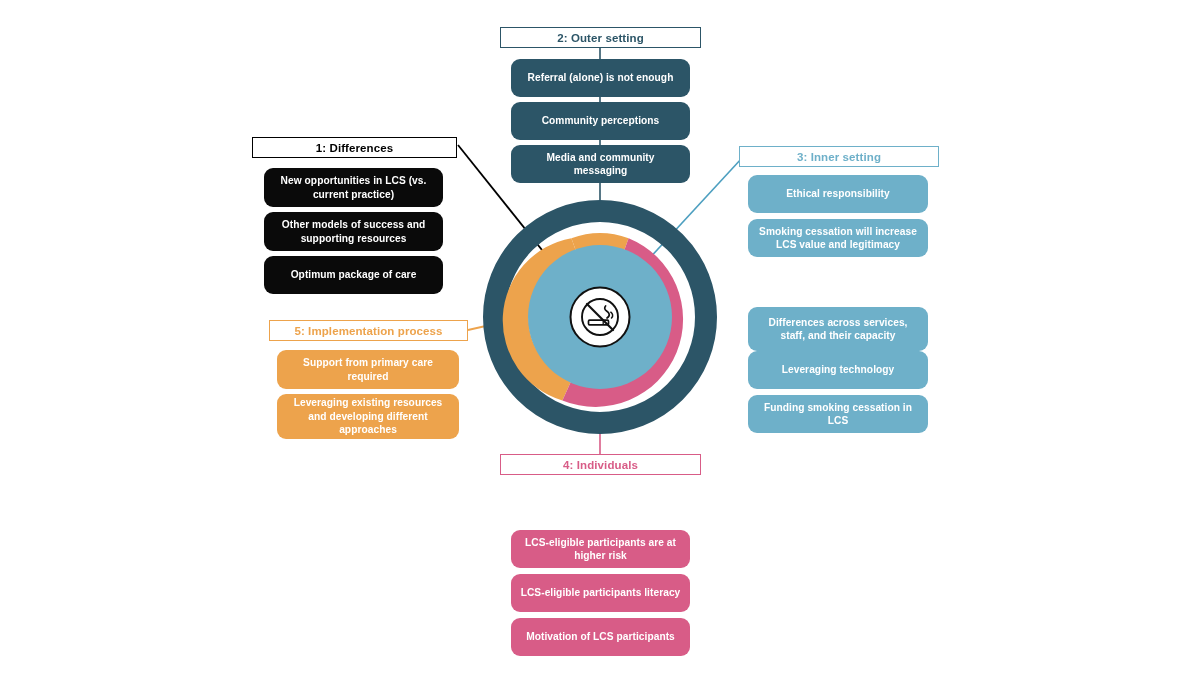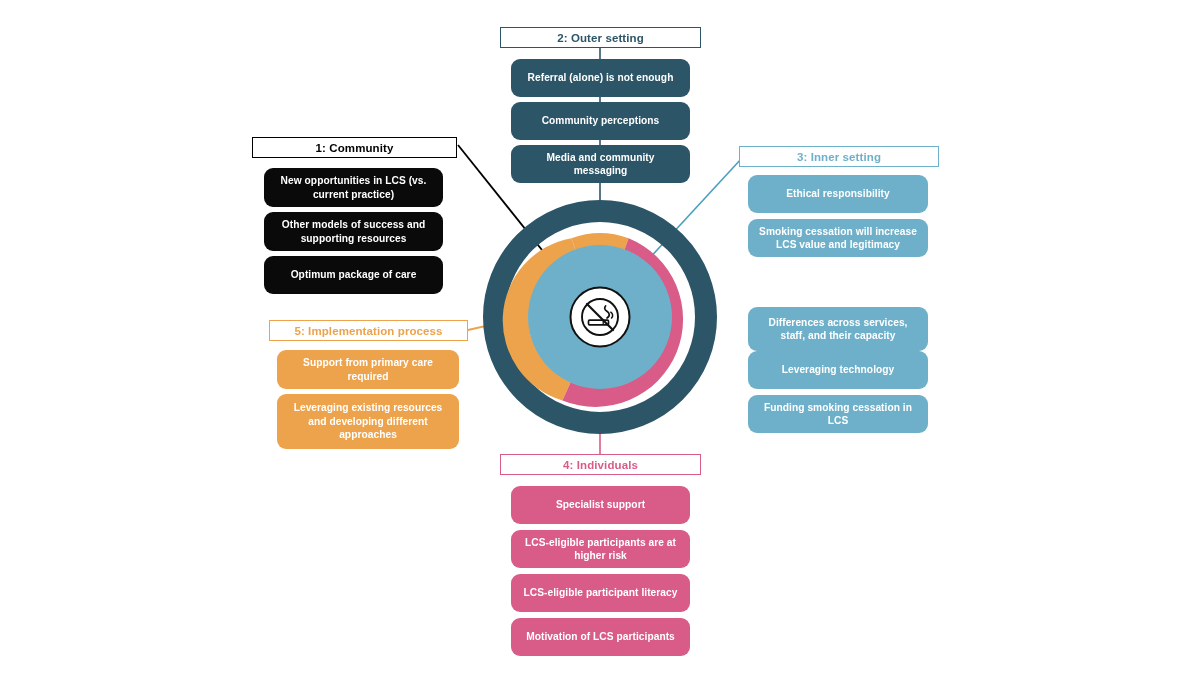--- a/index.html
+++ b/index.html
@@ -116,21 +116,21 @@
         <rect x="-11.5" y="3.2" width="20" height="4.6" rx="1" fill="none" stroke="#111111" stroke-width="1.7"></rect>
         <line x1="3.2" y1="3.2" x2="3.2" y2="7.8" stroke="#111111" stroke-width="1.3"></line>
         <path d="M 7.0 1.0 C 11.0 -1.6 9.0 -4.4 6.6 -6.0 C 4.4 -7.5 4.2 -9.4 5.6 -11.0" fill="none" stroke="#111111" stroke-width="1.7" stroke-linecap="round"></path>
         <path d="M 11.5 1.0 C 13.6 -1.0 12.6 -3.4 10.8 -4.8" fill="none" stroke="#111111" stroke-width="1.5" stroke-linecap="round"></path>
         <line x1="-13.0" y1="-13.0" x2="13.0" y2="13.0" stroke="#111111" stroke-width="2.2" stroke-linecap="round"></line>
       </g>
     </svg>
   </div>
 
   <div class="group-header black" style="left:252px; top:137px; width:205px;">
-    <span>1: Community</span>
+    <span>1: Differences</span>
   </div>
   <div class="card black" style="left:264px; top:168px; width:179px; height:39px;">
     <span>New opportunities in LCS (vs. current practice)</span>
   </div>
   <div class="card black" style="left:264px; top:212px; width:179px; height:39px;">
     <span>Other models of success and supporting resources</span>
   </div>
   <div class="card black" style="left:264px; top:256px; width:179px; height:38px;">
     <span>Optimum package of care</span>
   </div>
@@ -163,36 +163,33 @@
   <div class="card blue" style="left:748px; top:351px; width:180px; height:38px;">
     <span>Leveraging technology</span>
   </div>
   <div class="card blue" style="left:748px; top:395px; width:180px; height:38px;">
     <span>Funding smoking cessation in LCS</span>
   </div>
 
   <div class="group-header pink" style="left:500px; top:454px; width:201px;text-align:center;">
     <span>4: Individuals</span>
   </div>
-  <div class="card pink" style="left:511px; top:486px; width:179px; height:38px;">
-    <span>Specialist support</span>
-  </div>
   <div class="card pink" style="left:511px; top:530px; width:179px; height:38px;">
     <span>LCS-eligible participants are at higher risk</span>
   </div>
   <div class="card pink" style="left:511px; top:574px; width:179px; height:38px;">
-    <span>LCS-eligible participant literacy</span>
+    <span>LCS-eligible participants literacy</span>
   </div>
   <div class="card pink" style="left:511px; top:618px; width:179px; height:38px;">
     <span>Motivation of LCS participants</span>
   </div>
 
   <div class="group-header orange" style="left:269px; top:320px; width:199px;">
     <span>5: Implementation process</span>
   </div>
   <div class="card orange" style="left:277px; top:350px; width:182px; height:39px;">
     <span>Support from primary care required</span>
   </div>
-  <div class="card orange" style="left:277px; top:394px; width:182px; height:55px;">
+  <div class="card orange" style="left:277px; top:394px; width:182px; height:45px;">
     <span>Leveraging existing resources and developing different approaches</span>
   </div>
 
 </div>
 
 </body></html>

